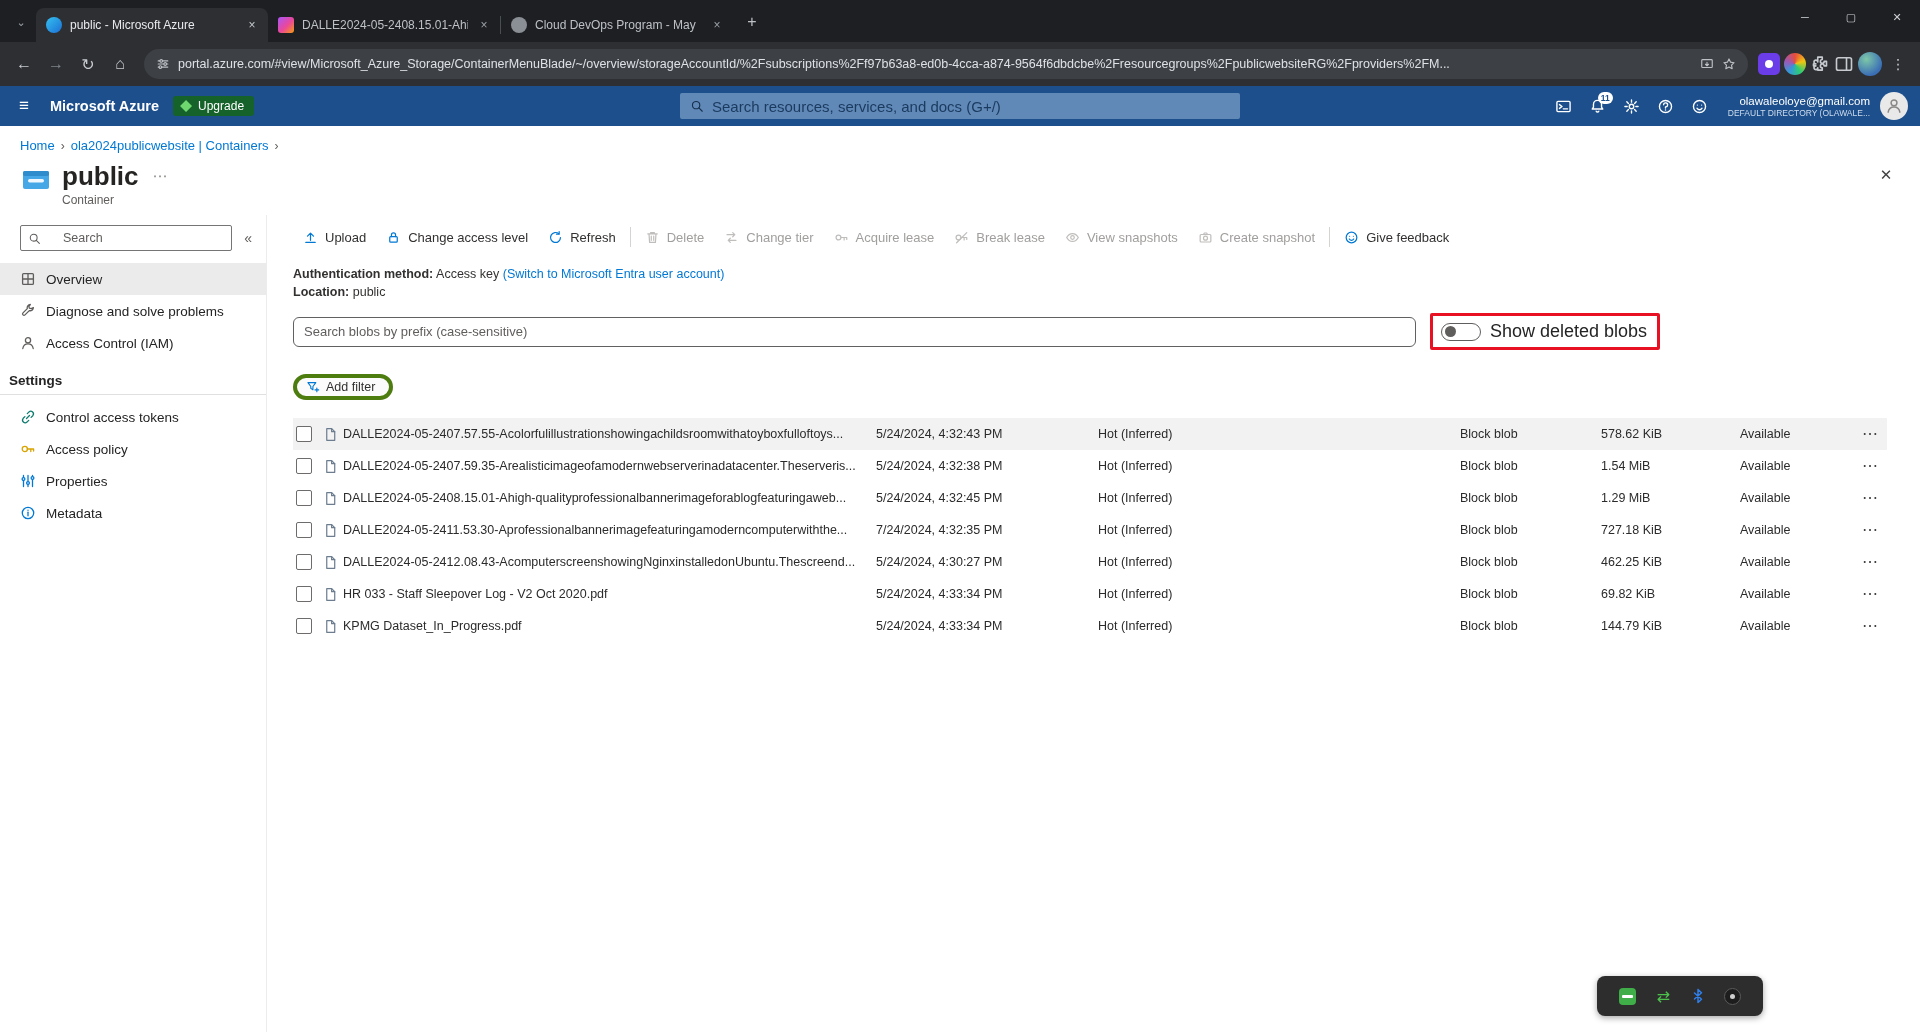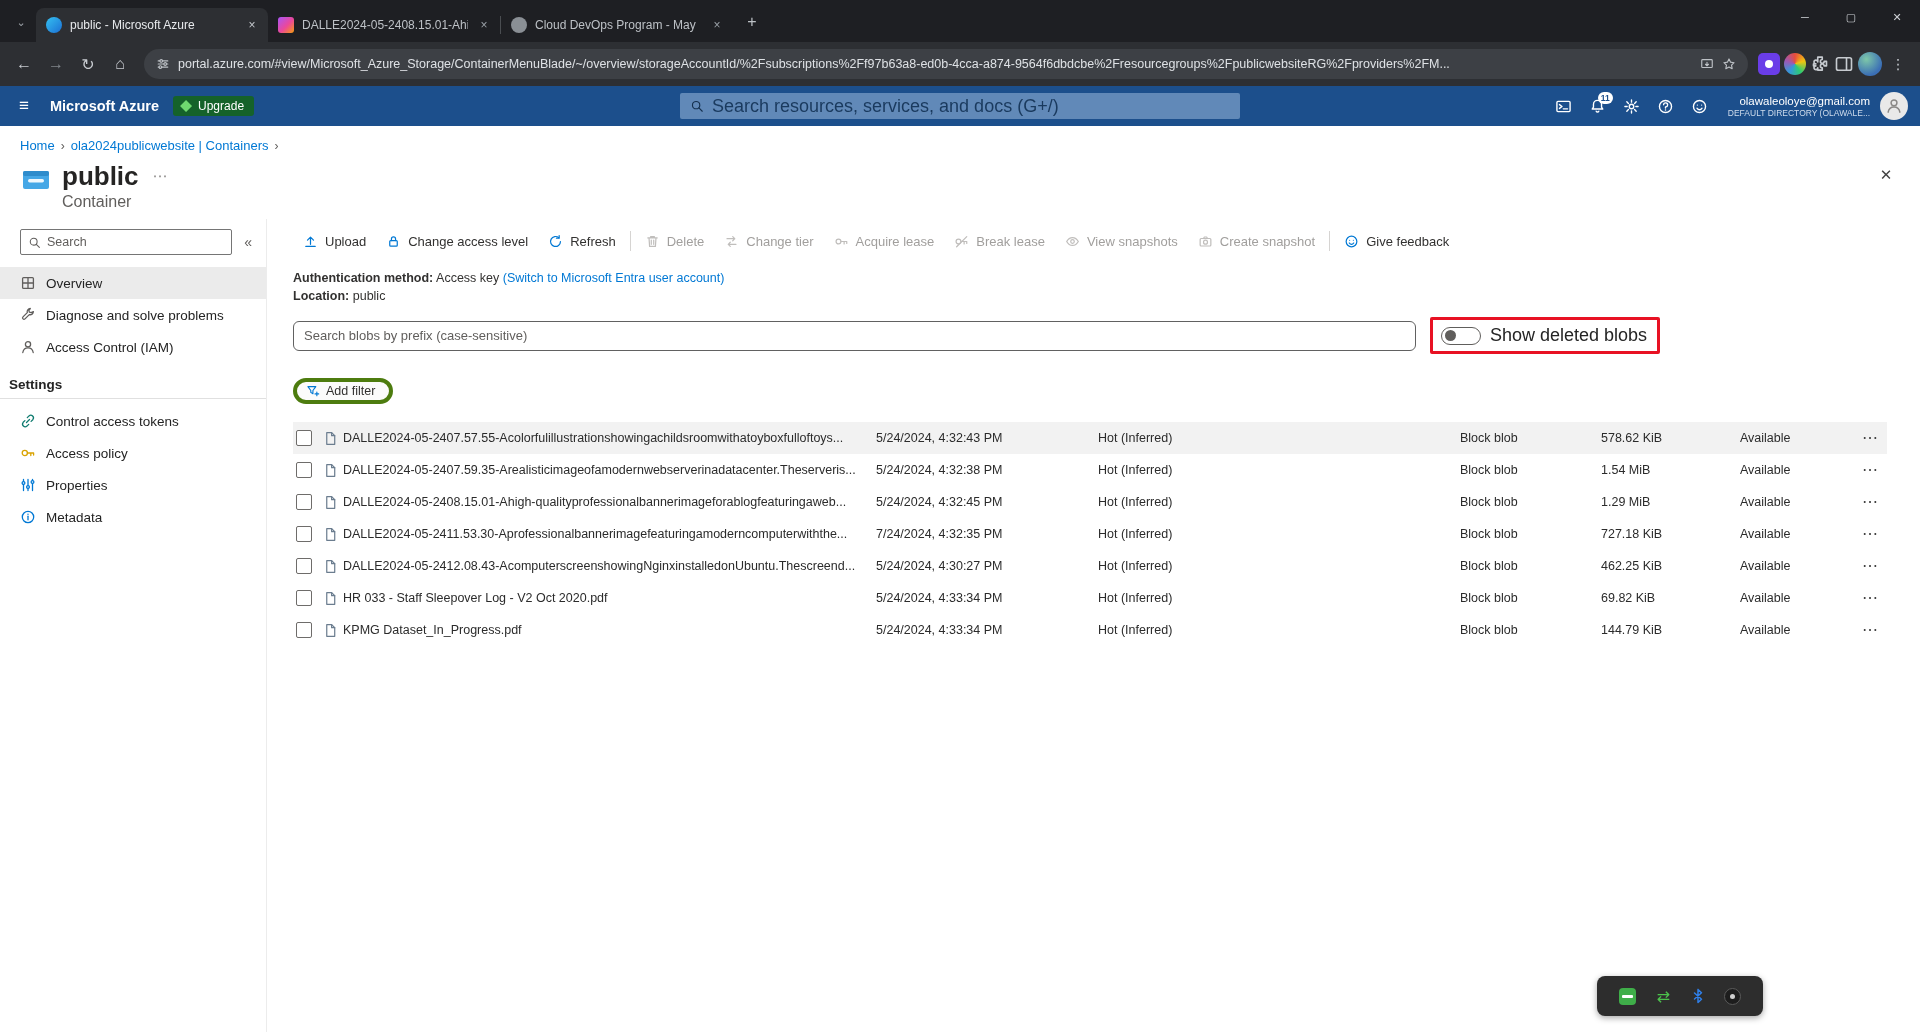--- a/index.html
+++ b/index.html
@@ -39,21 +39,21 @@
   .kebab-v { width: 24px; height: 24px; color: #c7cbd0; display: flex; align-items: center; justify-content: center; font-size: 14px; }
 
   
   .azure-header { height: 40px; background: #1c4f8c; display: flex; align-items: center; color: #fff; padding: 0 12px; gap: 14px; position: relative; }
   .hamburger { font-size: 17px; width: 24px; text-align: center; }
   .brand { font-size: 14.5px; font-weight: bold; white-space: nowrap; }
   .upgrade-btn { display: flex; align-items: center; gap: 6px; background: #15622a; border-radius: 3px; padding: 3px 10px 3px 7px; font-size: 12px; color: #fff; }
   .upgrade-gem { width: 12px; height: 12px; background: #6fd96f; clip-path: polygon(50% 0, 100% 50%, 50% 100%, 0 50%); }
   .azure-search { position: absolute; left: 50%; transform: translateX(-50%); width: 560px; height: 26px; background: #6189b8; border-radius: 2px; display: flex; align-items: center; gap: 8px; padding: 0 10px; color: #14304e; }
   .azure-search .ico14 { width: 14px; height: 14px; color: #14304e; }
-  .azure-search input { background: transparent; border: none; outline: none; flex: 1; font-size: 18px; color: #102a46; font-family: inherit; }
+  .azure-search input { background: transparent; border: none; outline: none; flex: 1; font-size: 15px; color: #102a46; font-family: inherit; }
   .azure-search input::placeholder { color: #1a3a5e; }
   .az-right { margin-left: auto; display: flex; align-items: center; gap: 2px; }
   .az-ic { width: 32px; height: 32px; display: flex; align-items: center; justify-content: center; position: relative; color: #fff; }
   .az-ic .ico16 { width: 17px; height: 17px; }
   .badge { position: absolute; top: 2px; right: 1px; min-width: 15px; height: 12px; background: #ffffff; color: #1c4f8c; font-size: 8.5px; font-weight: bold; border-radius: 6px; display: flex; align-items: center; justify-content: center; padding: 0 3px; }
   .account { text-align: right; line-height: 1.25; margin: 0 8px 0 10px; }
   .account .email { font-size: 11.5px; }
   .account .dir { font-size: 8.5px; color: #cfdcec; }
   .az-avatar { width: 28px; height: 28px; border-radius: 50%; background: #e9e9e9; color: #8a8886; display: flex; align-items: center; justify-content: center; }
   .az-avatar .ico16 { width: 18px; height: 18px; }
@@ -63,29 +63,29 @@
   .breadcrumb { padding: 12px 20px 4px 20px; font-size: 13px; color: #605e5c; display: flex; align-items: center; gap: 6px; }
   .crumb { color: #0078d4; }
   .crumb-sep { color: #605e5c; font-size: 12px; }
 
   .page-header { padding: 4px 20px 8px 20px; display: flex; align-items: flex-start; }
   .container-ico { width: 32px; height: 32px; flex: none; margin-top: 2px; }
   .title-block { margin-left: 10px; }
   .title-line { display: flex; align-items: center; gap: 14px; }
   .page-title { font-size: 26px; font-weight: bold; color: #252423; line-height: 30px; }
   .title-more { color: #8a8886; font-size: 15px; letter-spacing: 1px; }
-  .page-subtitle { font-size: 16px; color: #605e5c; margin-top: 2px; }
+  .page-subtitle { font-size: 12px; color: #605e5c; margin-top: 2px; }
   .blade-close { margin-left: auto; color: #424242; font-size: 15px; width: 28px; height: 28px; display: flex; align-items: center; justify-content: center; }
 
   .blade-body { flex: 1; display: flex; min-height: 0; }
 
   
   .sidebar { width: 267px; flex: none; border-right: 1px solid #ececec; padding-top: 10px; }
   .side-search-row { display: flex; align-items: center; padding: 0 10px 0 20px; gap: 8px; }
-  .side-search { flex: 1; height: 26px; border: 1px solid #757575; border-radius: 2px; display: flex; align-items: center; gap: 6px; padding: 0 7px; }
+  .side-search { flex: 1; height: 26px; border: 1px solid #757575; border-radius: 2px; display: flex; align-items: center; gap: 22px; padding: 0 7px; }
   .side-search .ico14 { width: 13px; height: 13px; color: #605e5c; flex: none; }
   .side-search input { border: none; outline: none; flex: 1; min-width: 0; font-size: 12.5px; font-family: inherit; color: #323130; }
   .side-search input::placeholder { color: #605e5c; }
   .collapse-btn { color: #605e5c; font-size: 14px; padding: 2px 4px; }
   .nav-list { margin-top: 12px; }
   .nav-item { height: 32px; display: flex; align-items: center; gap: 10px; padding: 0 10px 0 20px; font-size: 13.5px; color: #242424; }
   .nav-item.selected { background: #ebebeb; }
   .nav-item .ico16 { width: 16px; height: 16px; flex: none; }
   .group-heading { padding: 14px 20px 6px 9px; font-size: 13.5px; font-weight: bold; color: #242424; }
   .side-divider { border-bottom: 1px solid #e0e0e0; margin: 0 0 6px 0; }

